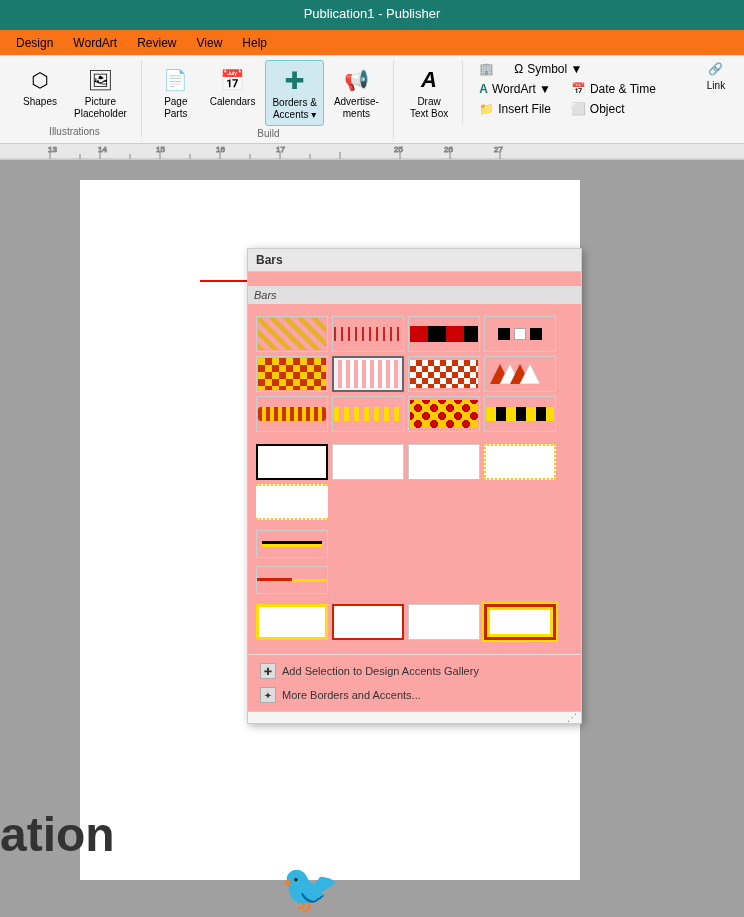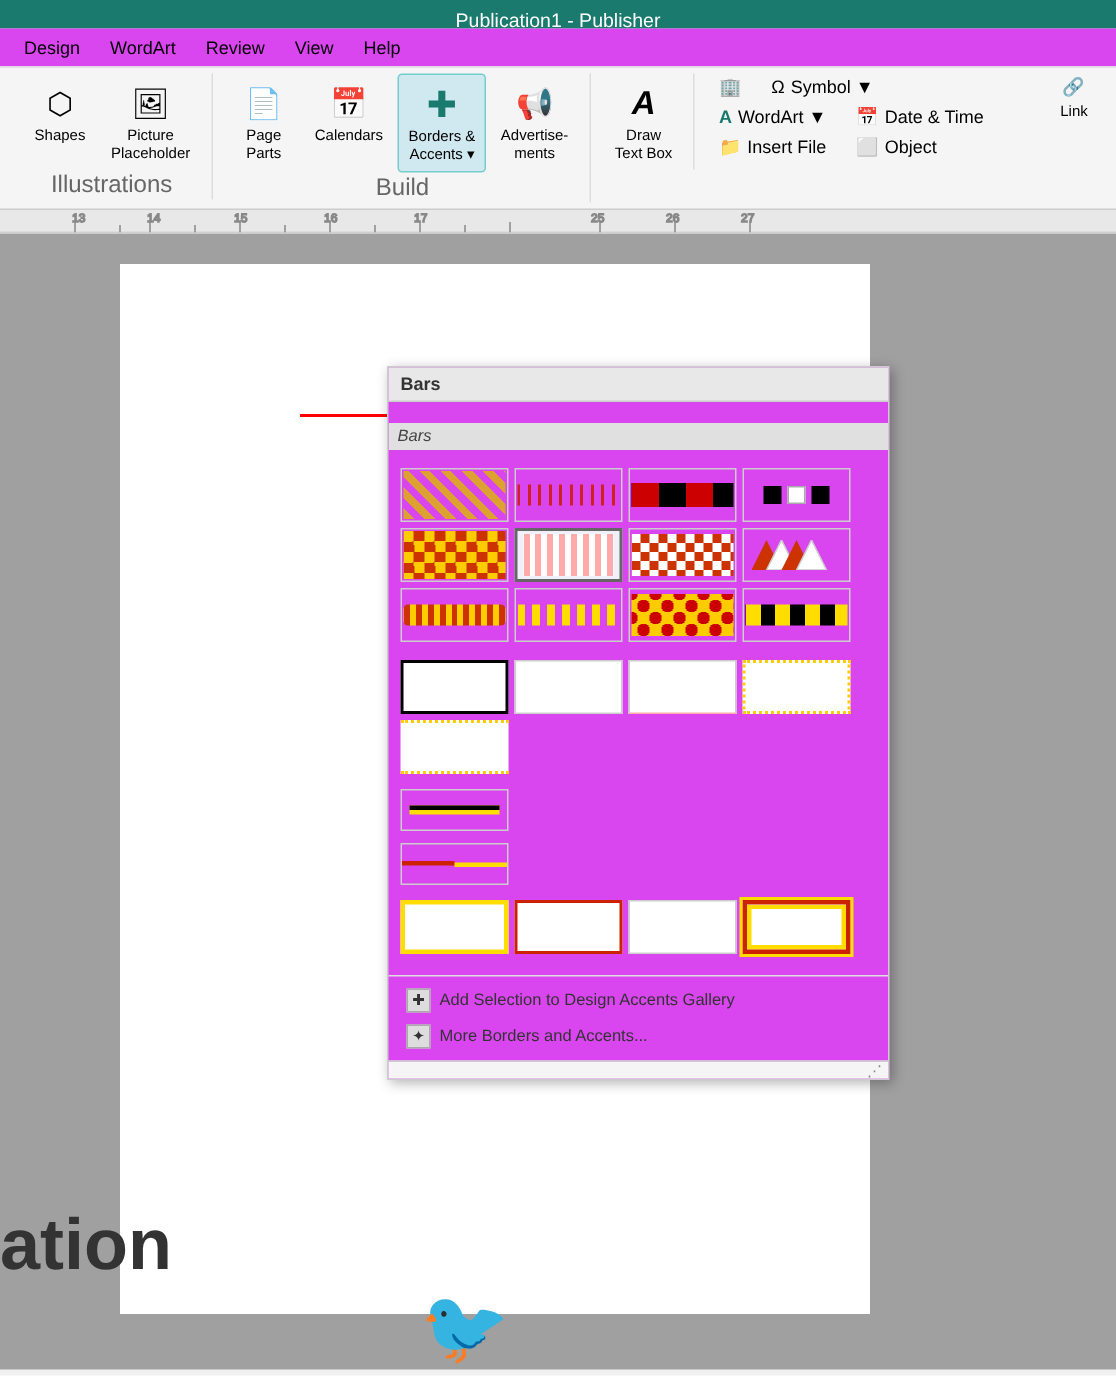--- a/index.html
+++ b/index.html
@@ -5,26 +5,26 @@
     * { box-sizing: border-box; margin: 0; padding: 0; }
     body { font-family: 'Segoe UI', Tahoma, Geneva, Verdana, sans-serif; font-size: 12px; background: #f0f0f0; width: 744px; height: 917px; overflow: hidden; }
 
     
     .title-bar {
       background: #1a7a6e;
       color: white;
       text-align: center;
       padding: 6px 0;
       font-size: 13px;
-      height: 19px;
+      height: 30px;
     }
 
     
     .menu-bar {
-      background: #d946ef;
+      background: #f97316;
       display: flex;
       padding: 3px 8px;
       gap: 4px;
       border-bottom: 1px solid #ddd;
       height: 26px;
       align-items: center;
     }
     .menu-item {
       padding: 2px 8px;
       cursor: pointer;
@@ -82,21 +82,21 @@
       font-size: 20px;
     }
     .ribbon-btn .label {
       font-size: 10px;
       line-height: 1.2;
       text-align: center;
       white-space: nowrap;
     }
 
     .ribbon-group-label {
-      font-size: 16px;
+      font-size: 10px;
       color: #666;
       margin-top: 2px;
       text-align: left;
     }
 
     
     .ribbon-right {
       flex: 1;
       display: flex;
       flex-direction: column;
@@ -155,24 +155,24 @@
       left: 80px;
       top: 20px;
       width: 500px;
       height: 700px;
       background: white;
     }
 
     
     .dropdown-panel {
       position: absolute;
-      left: 258px;
+      left: 247px;
       top: 88px;
       width: 335px;
-      background: #d946ef;
+      background: #fca5a5;
       border: 1px solid #ccc;
       box-shadow: 2px 2px 8px rgba(0,0,0,0.3);
       z-index: 100;
       display: flex;
       flex-direction: column;
     }
 
     .panel-header {
       background: #e8e8e8;
       padding: 4px 8px;

